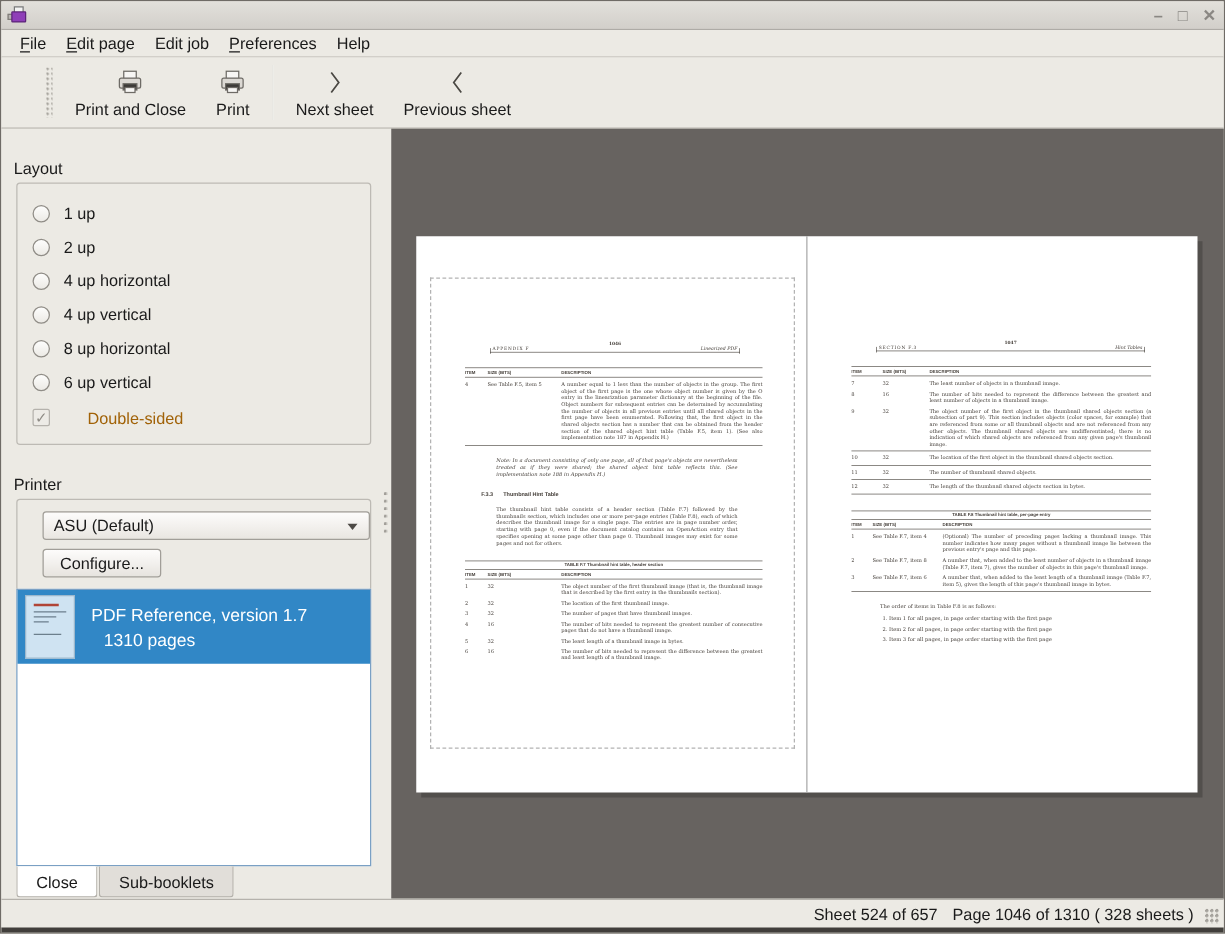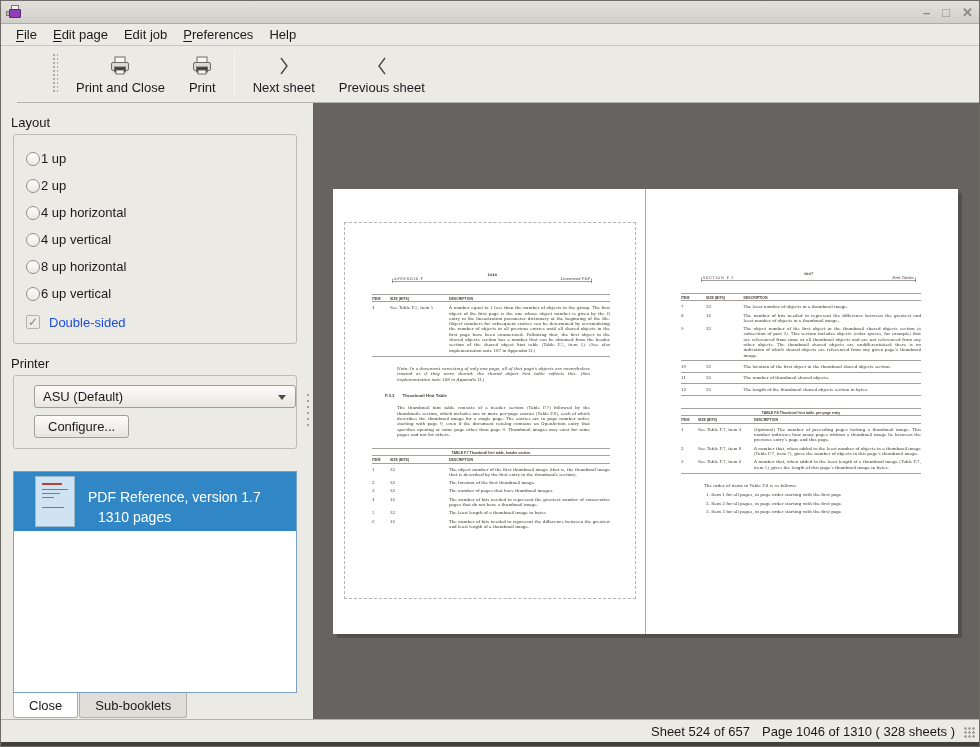--- a/index.html
+++ b/index.html
@@ -20,62 +20,62 @@
   .win-controls { position:absolute; right:6px; top:0; height:23px; display:flex; align-items:center; gap:12px; }
   .win-btn { color:#8a8783; font-weight:bold; font-size:13px; line-height:1; cursor:default; }
 
   
   .menubar { position:absolute; left:0; top:23px; right:0; height:22px; background:#eceae4;
     border-bottom:1px solid #c9c6c0; display:flex; align-items:center; padding-left:7px; }
   .menu-item { padding:2px 8px; }
   .menu-item u { text-underline-offset:2px; }
 
   
-  .toolbar { position:absolute; left:16px; top:45px; right:0; height:57px; background:#eceae4;
+  .toolbar { position:absolute; left:0; top:45px; right:0; height:57px; background:#eceae4;
     border-bottom:1px solid #b5b2ac; display:flex; align-items:stretch;padding-left:32px; }
   .tb-handle { width:5px; margin:8px 6px 8px 4px;
     background:radial-gradient(circle at 1px 1px, #aaa7a0 1px, transparent 1.2px);
     background-size:4px 4px; }
   .tool-btn { display:flex; flex-direction:column; align-items:center; justify-content:flex-end;
     padding:6px 12px 7px; gap:4px; }
   .tool-btn svg { display:block; }
   .tb-sep { width:1px; background:#c5c2bc; margin:6px 6px; border-right:1px solid #f8f7f4; }
 
   
   .main { position:absolute; left:0; top:102px; width:980px; height:616px; }
   .side { position:absolute; left:0; top:0; width:303px; height:616px; background:#eceae4; }
   .splitter { position:absolute; left:303px; top:0; width:9px; height:616px; background:#eceae4; }
   .splitter .grip { position:absolute; left:3px; top:290px; width:3px; height:36px;
     background:radial-gradient(circle at 1.2px 2px, #a29f99 1.1px, transparent 1.4px); background-size:3px 6px; }
 
-  .group-label { margin:12px 0 4px 10px; }
+  .group-label { margin:24px 0 4px 10px; }
   .groupbox { margin:0 7px 0 12px; border:1px solid #bdbab4; border-radius:3px; }
   .layout-box { padding:10px 8px 8px 12px; }
-  .opt-row { display:flex; align-items:center; gap:1px; height:27px; }
+  .opt-row { display:flex; align-items:center; gap:11px; height:27px; }
   .radio { width:14px; height:14px; border-radius:50%; background:linear-gradient(#fdfdfc,#eceae5);
     border:1px solid #908d87; position:relative; flex:0 0 14px; }
   .radio[data-checked="true"]::after { content:""; position:absolute; left:3px; top:3px; width:6px; height:6px;
     border-radius:50%; background:#3a3a3a; }
   .chk-row { display:flex; align-items:center; gap:9px; height:26px; margin-top:2px; }
   .checkbox { width:14px; height:14px; border:1px solid #b5b2ac; background:#edebe6; border-radius:2px;
     position:relative; flex:0 0 14px; color:#8f8c86; font-size:12px; line-height:13px; text-align:center; }
   .checkbox[data-checked="true"]::after { content:"\2713"; }
-  .disabled-label { color:#1d4ed8; }
+  .disabled-label { color:#a16207;margin-left:21px; }
 
   .printer-box { padding:9px 20px 10px; }
   .combo { height:23px; width:262px; border:1px solid #a19e98; border-radius:3px;
     background:linear-gradient(#fdfcfb,#e9e6e1); display:flex; align-items:center; padding:0 8px; position:relative; }
   .combo-arrow { position:absolute; right:9px; top:9px; width:0; height:0;
     border-left:4px solid transparent; border-right:4px solid transparent; border-top:5px solid #4d4a46; }
   .push-btn { margin-top:7px; height:23px; display:inline-flex; align-items:center; padding:0 13px;
     border:1px solid #a19e98; border-radius:3px; background:linear-gradient(#fdfcfb,#e7e4df); }
 
   .jobs-list { position:absolute; left:12px; top:368px; width:284px; height:222px;
     background:#ffffff; border:1px solid #7aa0c4; }
-  .job-item { height:59px; background:#3187c6; color:#ffffff; display:flex; align-items:flex-end; padding:4px 21px; }
+  .job-item { height:59px; background:#3187c6; color:#ffffff; display:flex; align-items:center; padding:4px 6px; }
   .job-thumb { width:40px; height:51px; background:#cfe3f2; border:1px solid #9db8cd; position:relative; flex:0 0 40px; }
   .job-thumb i { position:absolute; display:block; }
   .jt1 { left:6px; top:6px; width:20px; height:2px; background:#b04437; }
   .jt2 { left:6px; top:12px; width:26px; height:1px; background:#6c7f8d; }
   .jt3 { left:6px; top:16px; width:18px; height:1px; background:#6c7f8d; }
   .jt4 { left:6px; top:20px; width:12px; height:1px; background:#6c7f8d; }
   .jt5 { left:6px; top:30px; width:22px; height:1px; background:#6c7f8d; }
   .job-text { margin-left:13px; font-size:14px; line-height:20px; }
   .job-sub { margin-left:10px; }
 

